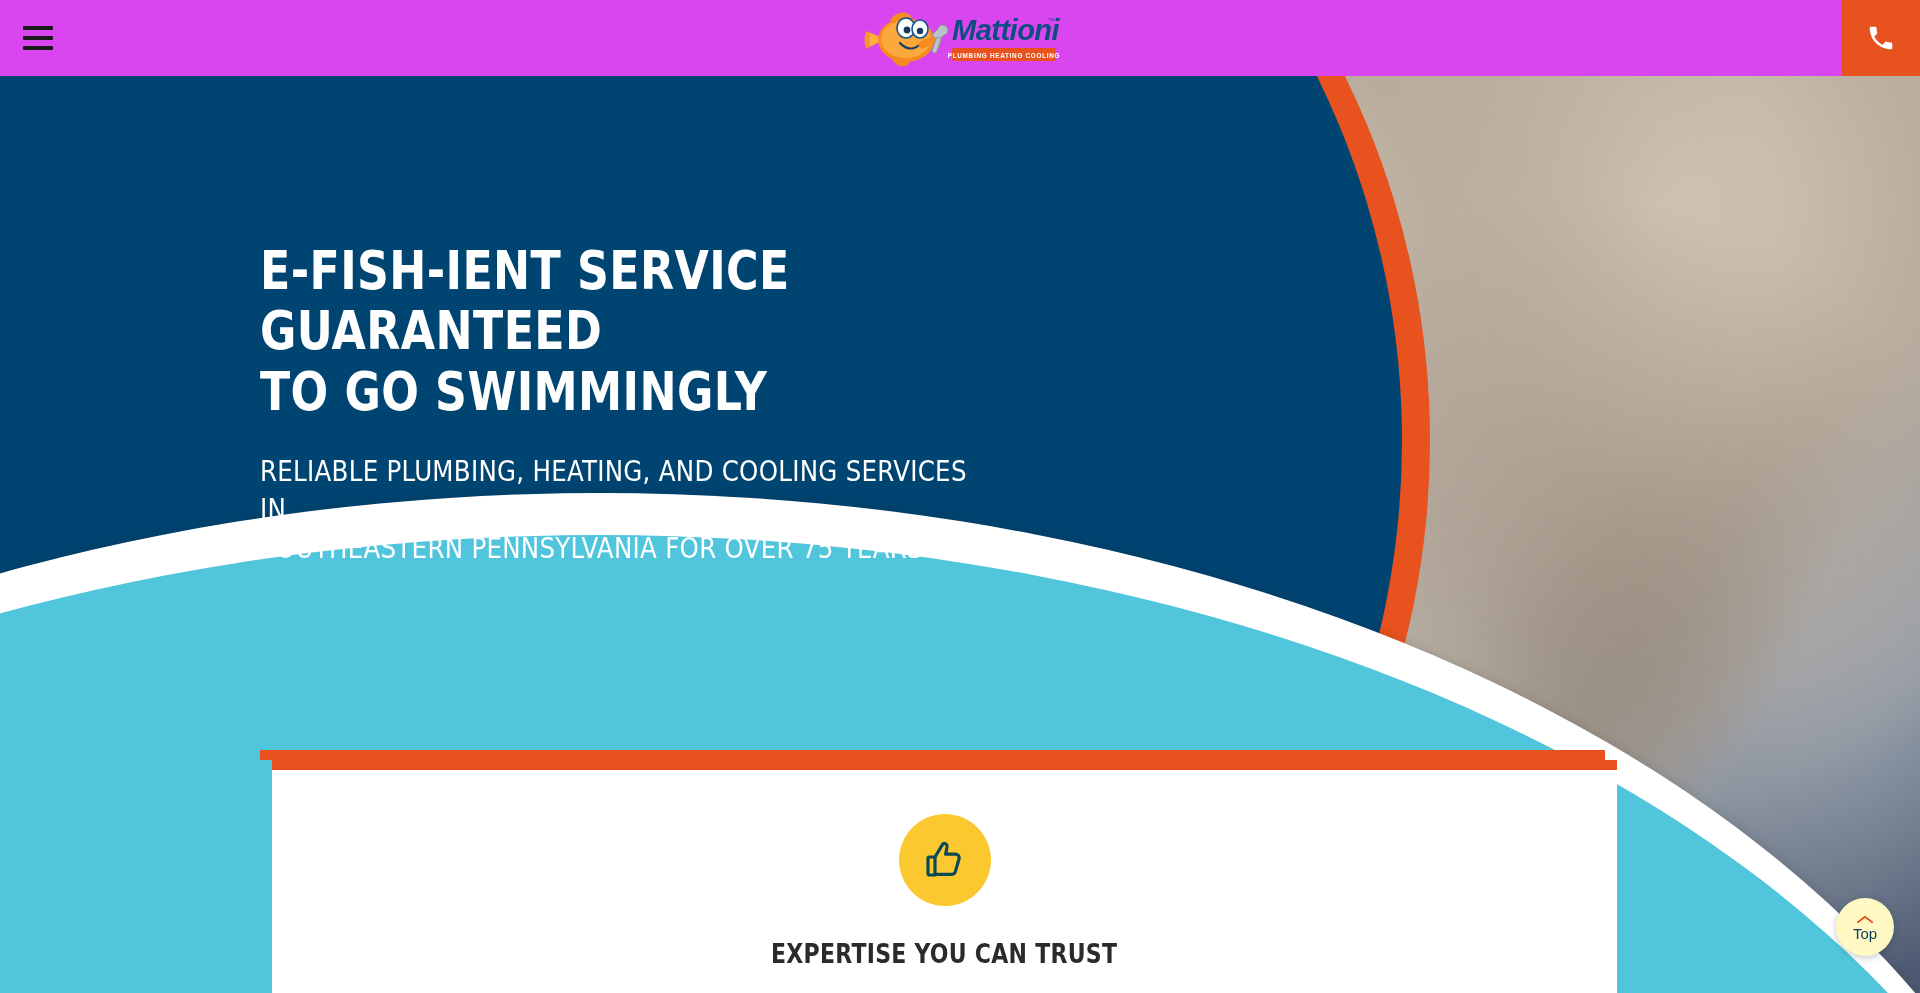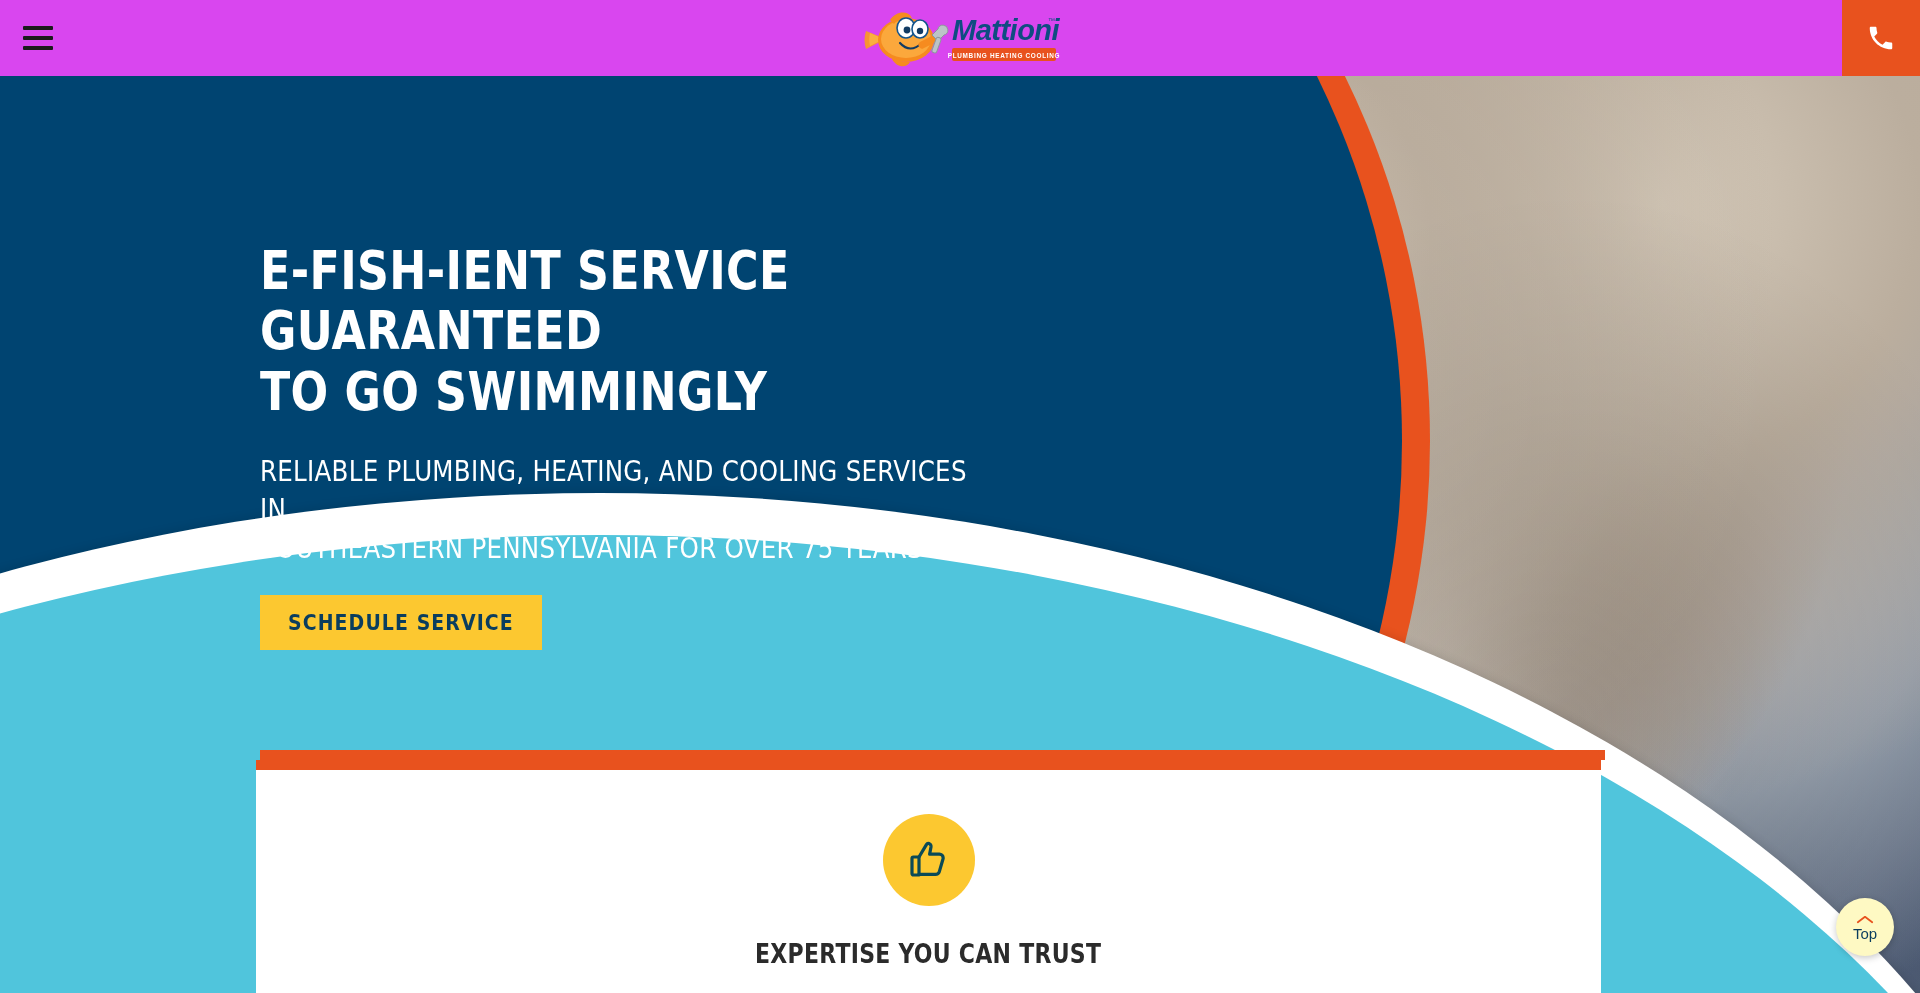--- a/index.html
+++ b/index.html
@@ -169,21 +169,21 @@
     font-weight:bold;
     font-size:21px;
     letter-spacing:1.1px;
     text-transform:uppercase;
     cursor:pointer;
   }
 
   
   .cards {
     position:absolute;
-    left:256px; bottom:0;
+    left:272px; bottom:0;
     width:1345px; height:233px;
     display:flex;
     gap:12px;
     z-index:10;
   }
   .card {
     flex:1 1 0;
     background:#ffffff;
     border-top:10px solid #E8521E;
     display:flex; flex-direction:column;
@@ -300,21 +300,20 @@
 
   <div class="hero-copy">
     <h1 class="hero-title">
       <span>E-FISH-IENT SERVICE GUARANTEED</span><br>
       <span>TO GO SWIMMINGLY</span>
     </h1>
     <p class="hero-sub">
       <span>RELIABLE PLUMBING, HEATING, AND COOLING SERVICES IN</span><br>
       <span>SOUTHEASTERN PENNSYLVANIA FOR OVER 75 YEARS</span>
     </p>
-    <button class="cta-btn">SCHEDULE SERVICE</button>
   </div>
 
   <div class="cards">
 
     <div class="card">
       <div class="card-icon">
         <svg viewBox="0 0 24 24" fill="none" stroke="#0A4A57" stroke-width="1.6" stroke-linecap="round" stroke-linejoin="round">
           <path d="M7 10.5v9H4.2a.7.7 0 0 1-.7-.7v-7.6c0-.4.3-.7.7-.7H7z"></path>
           <path d="M7 10.5l3.7-6.2c.3-.5.9-.7 1.4-.5.7.3 1 1 .9 1.7l-.7 3.6h4.9c1 0 1.9.8 1.9 1.9 0 .2 0 .4-.1.5l-1.8 6.2c-.3.9-1.1 1.5-2 1.5H7"></path>
         </svg>

